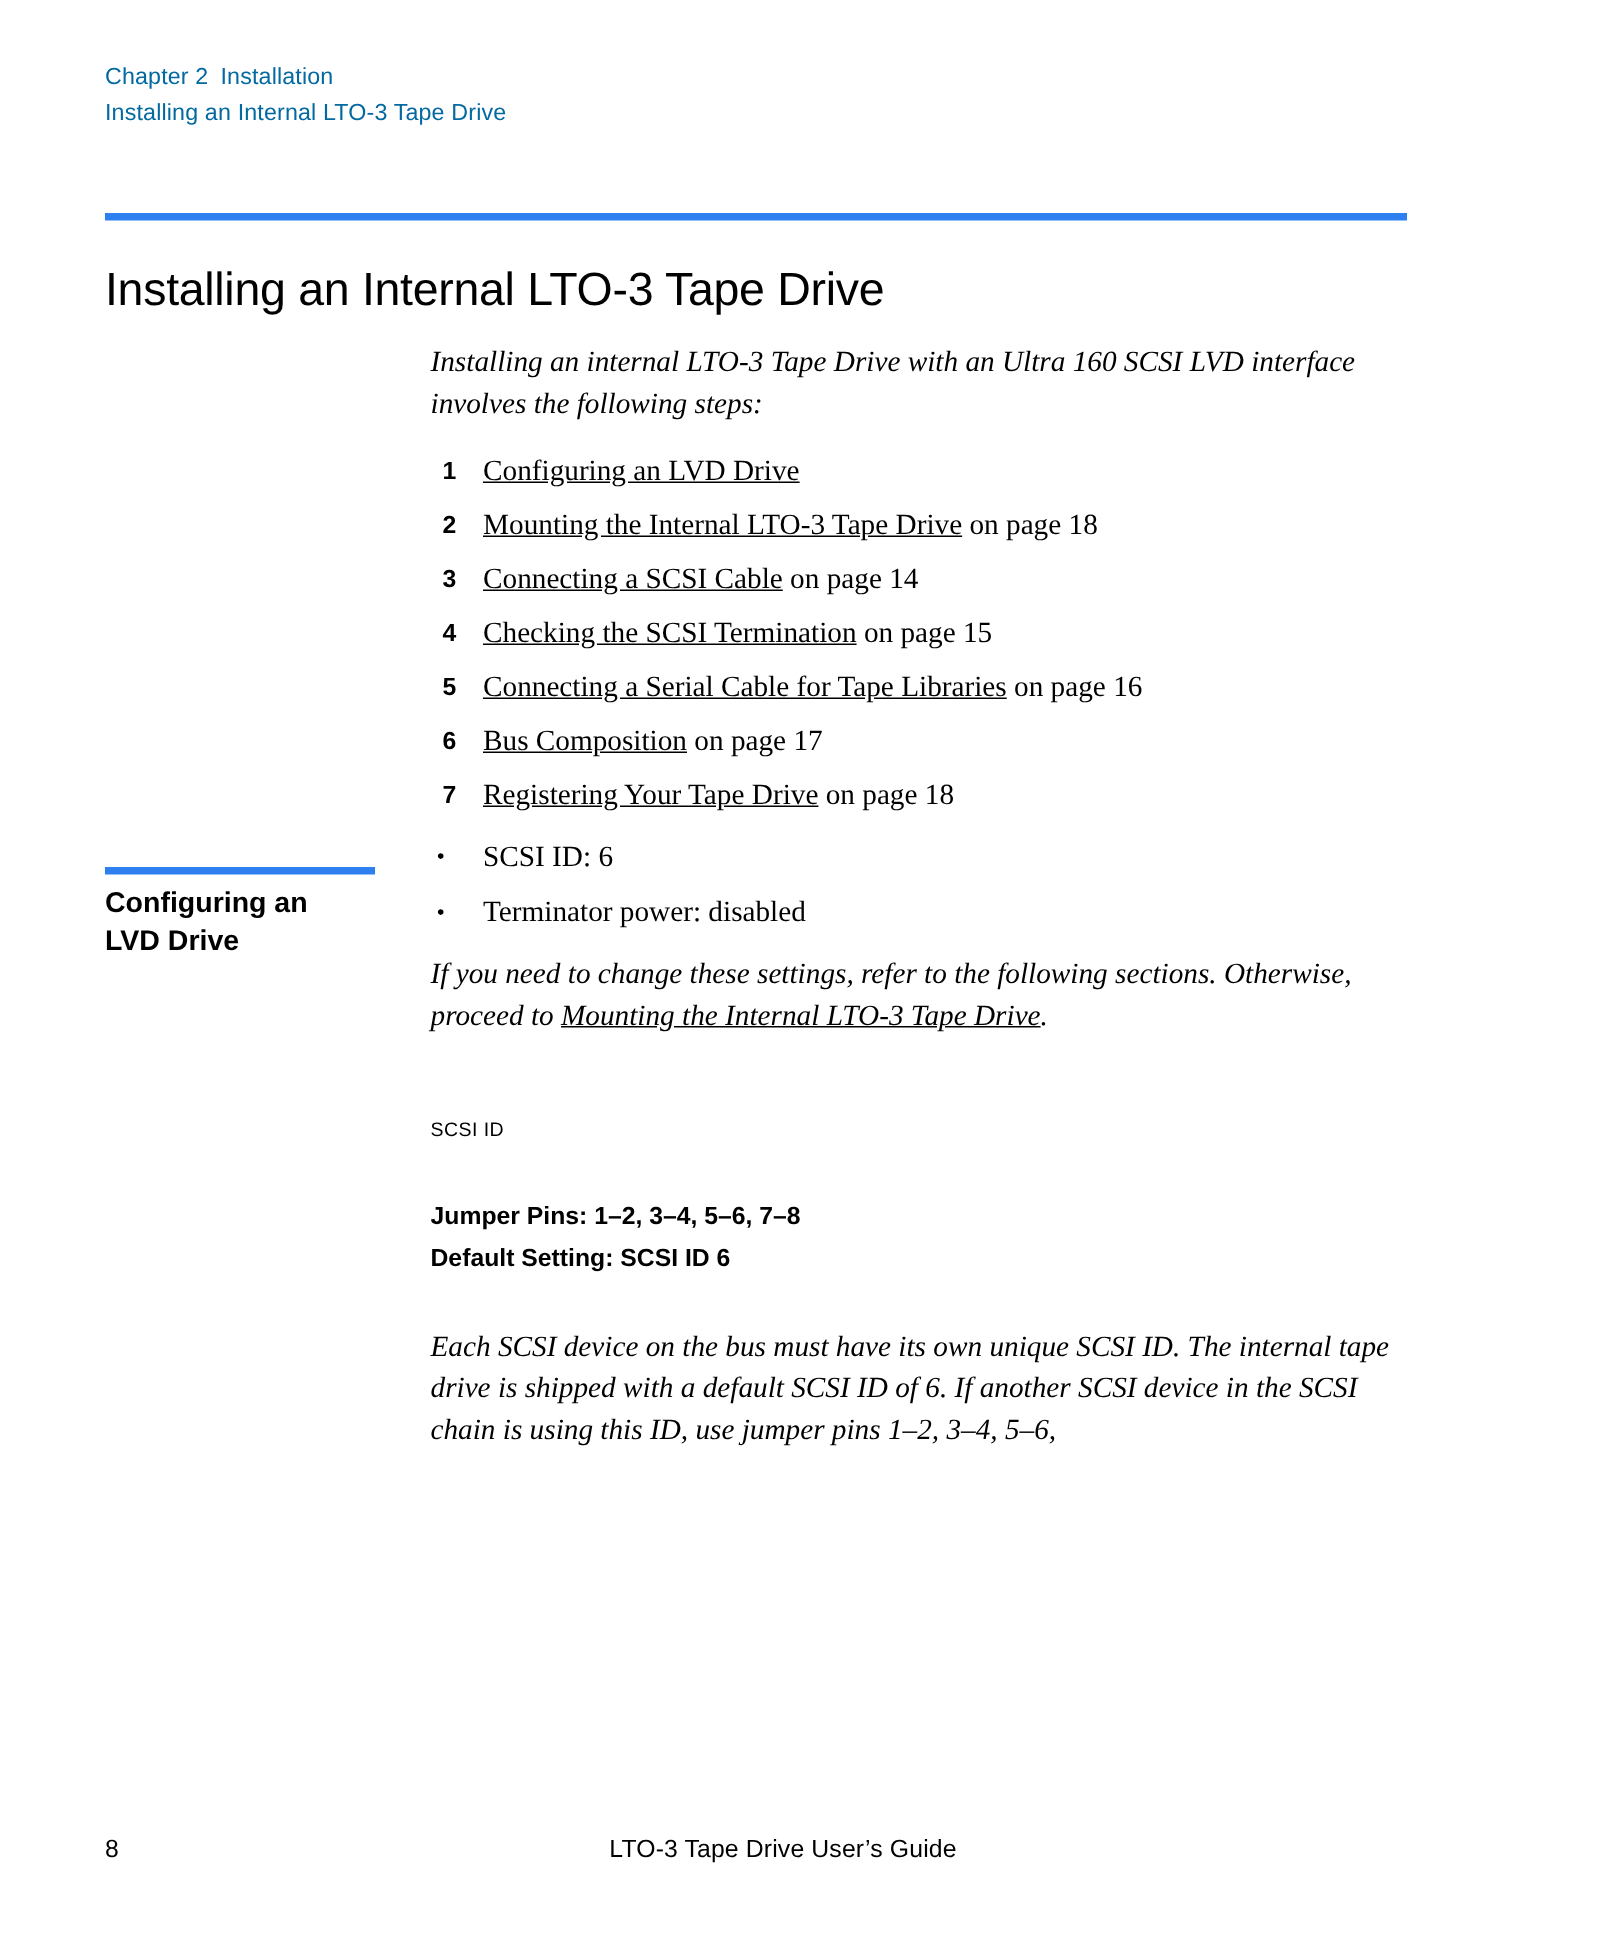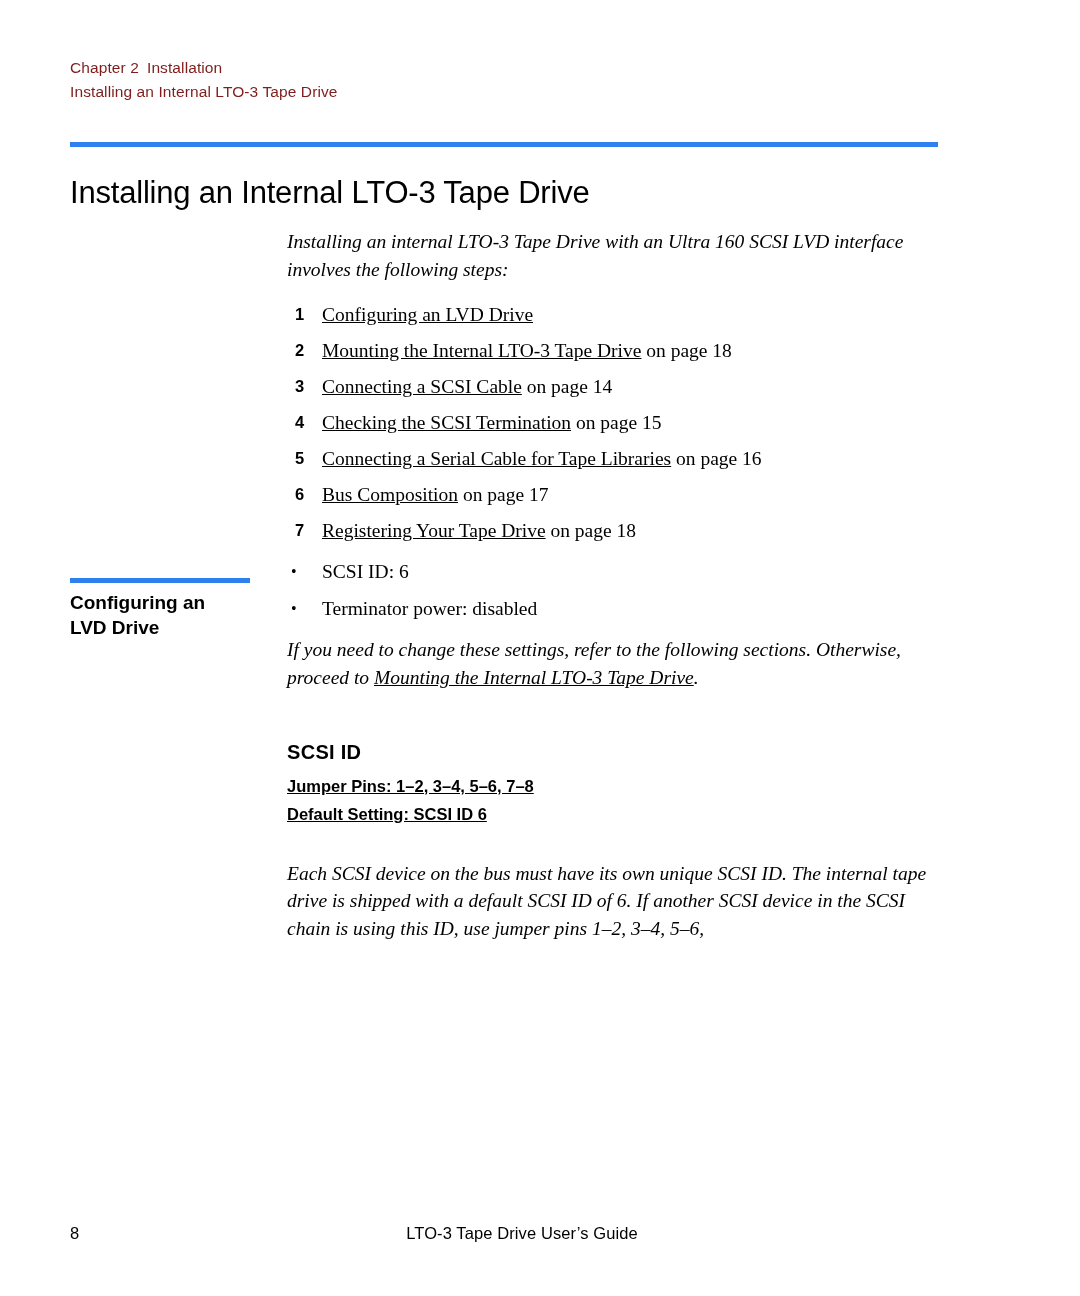--- a/index.html
+++ b/index.html
@@ -18,25 +18,25 @@
 
   .page {
     position: absolute;
     inset: 0;
   }
 
   
   .run-head {
     position: absolute;
     left: 70px;
-    top: 56px;
+    top: 40px;
     font-family: "Liberation Sans", sans-serif;
     font-size: 15.5px;
     line-height: 24px;
-    color: #7f1d1d;
+    color: #0369a1;
     letter-spacing: 0.1px;
   }
   .run-head .chapter-line span.sep {
     display: inline-block;
     width: 8px;
   }
 
   
   .title-rule {
     position: absolute;
@@ -123,34 +123,34 @@
     position: absolute;
     left: 4px;
     top: 0;
     font-size: 16px;
     line-height: 27px;
   }
 
   
   .sub-head {
     font-family: "Liberation Sans", sans-serif;
-    font-weight: bold;
-    font-size: 20px;
+    font-weight: normal;
+    font-size: 13px;
     letter-spacing: 0.3px;
     margin: 48px 0 0 0;
     color: #000;
   }
   .spec-line {
     font-family: "Liberation Sans", sans-serif;
     font-weight: bold;
     font-size: 16.5px;
     line-height: 28px;
     color: #000;
   }
-  .spec-block { margin-top: 5px; text-decoration: underline; }
+  .spec-block { margin-top: 30px; }
 
   
   .side-rule {
     position: absolute;
     left: 70px;
     top: 578px;
     width: 180px;
     height: 5px;
     background: #2e7ff0;
   }

